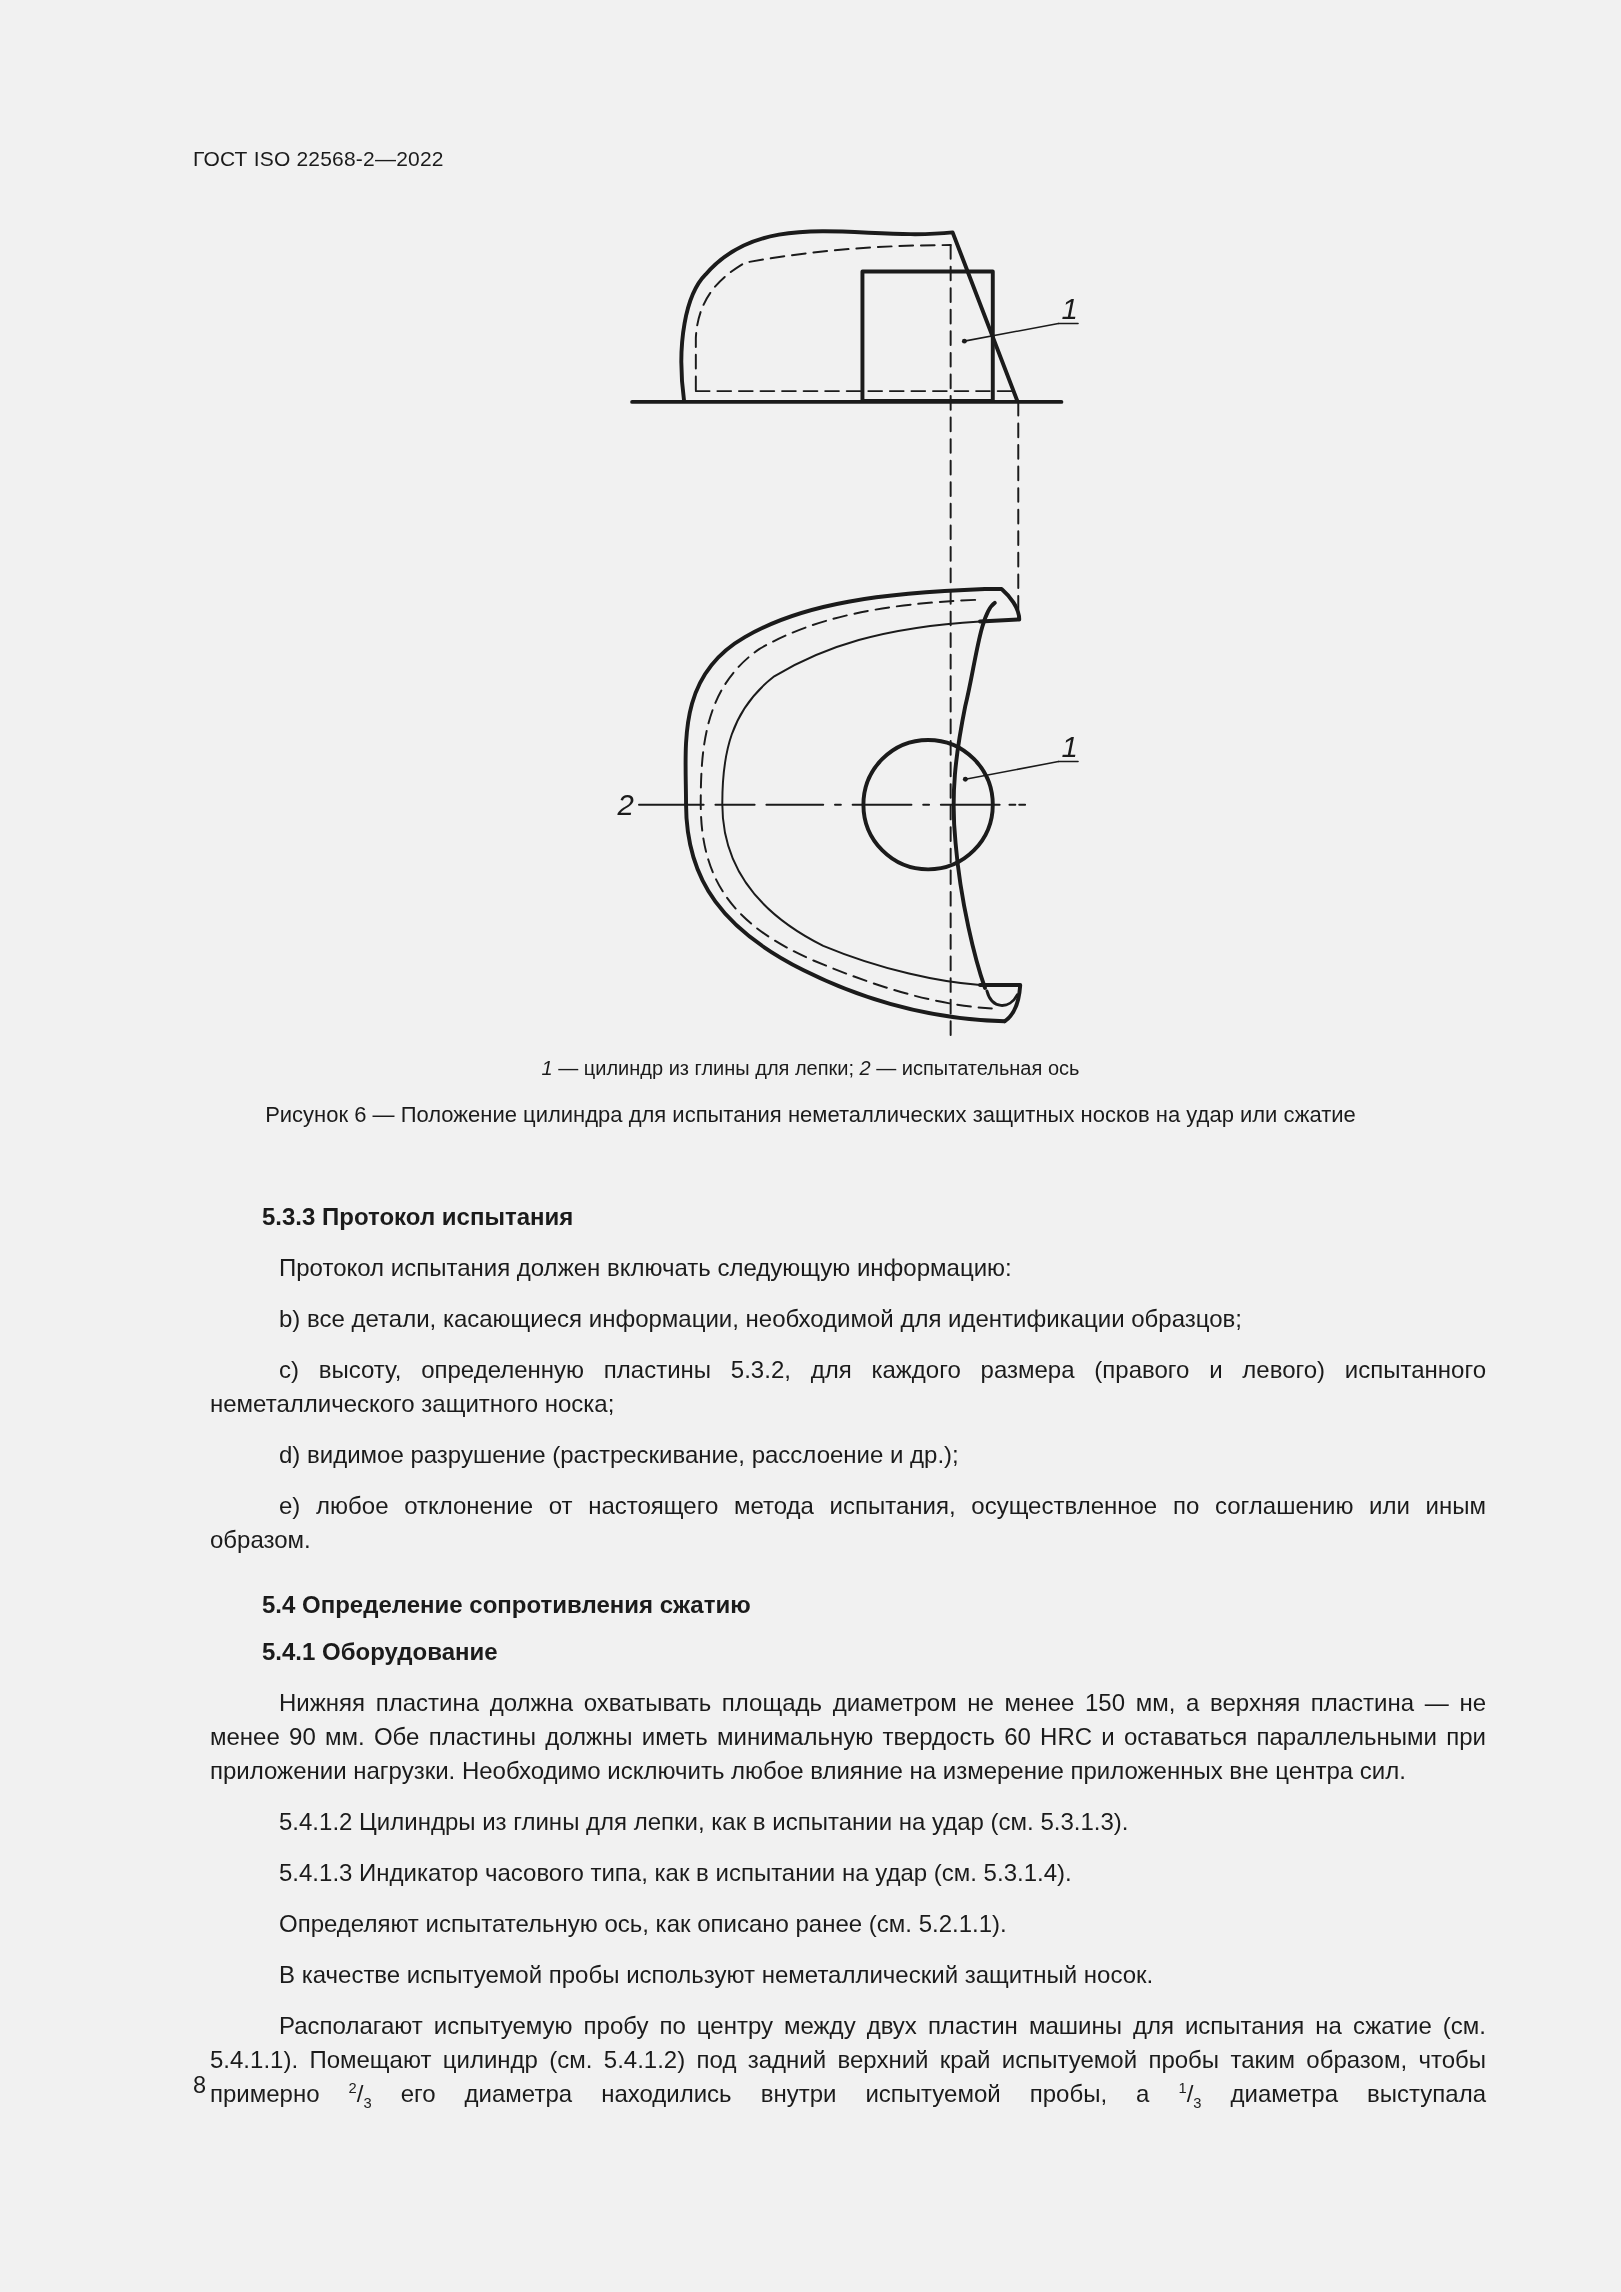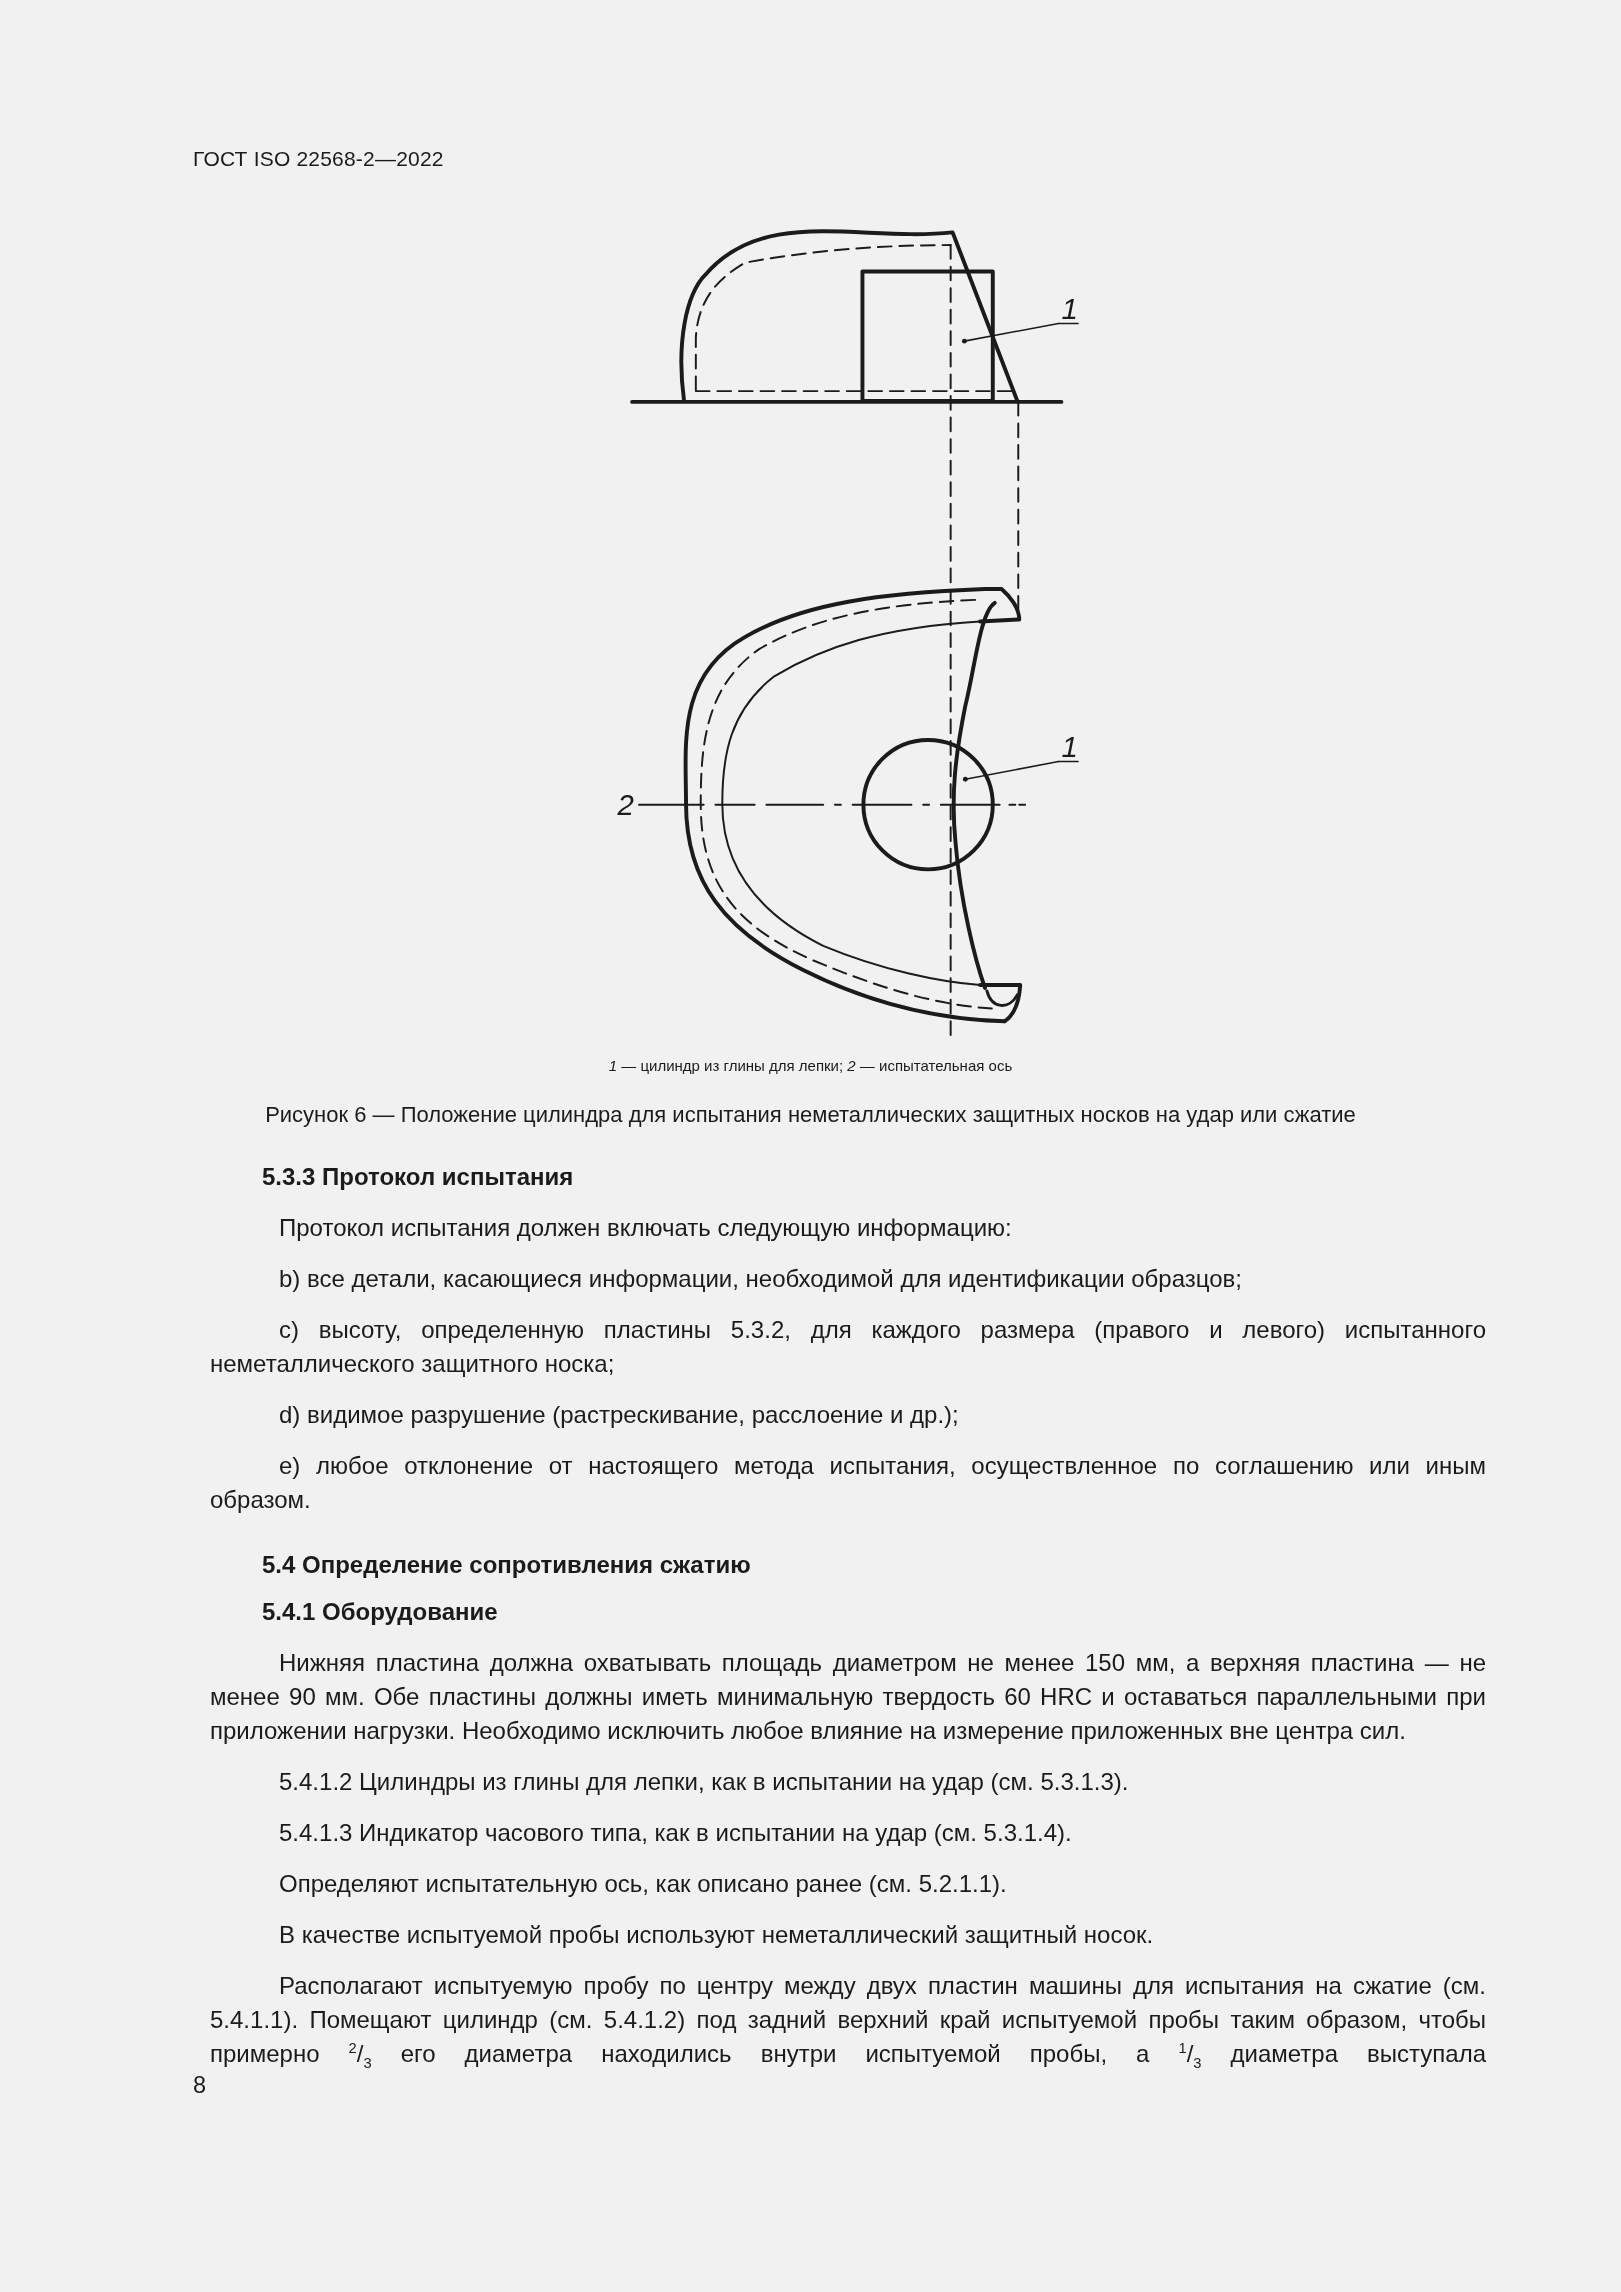--- a/index.html
+++ b/index.html
@@ -2,24 +2,24 @@
 <html><head>
 <meta charset="utf-8">
 <style>
   html, body { margin:0; padding:0; }
   body {
     width:1621px; height:2293px; background:#f1f1f1; position:relative;
     font-family:"Liberation Sans", sans-serif; color:#1b1b1b; overflow:hidden;
   }
   .header { position:absolute; left:193px; top:147px; font-size:21px; font-weight:normal; letter-spacing:0.2px; }
   .figure { position:absolute; left:0; top:0; width:1621px; height:1039px; }
-  .legend { position:absolute; left:0; width:1621px; top:1057px; text-align:center; font-size:15px; }
+  .legend { position:absolute; left:0; width:1621px; top:1057px; text-align:center; font-size:20px; }
   .legend i { font-style:italic; }
   .caption { position:absolute; left:0; width:1621px; top:1102px; text-align:center; font-size:22px; }
-  .body { position:absolute; left:193px; width:1310px; top:1160px; font-size:24px; line-height:34px; }
+  .body { position:absolute; left:193px; width:1310px; top:1200px; font-size:24px; line-height:34px; }
   .p { text-align:justify; text-align-last:left; margin:17px; text-indent:69px; }
   .h { font-weight:bold; text-indent:69px; margin:0; }
   .gap { height:13.7px; }
   .pagenum { position:absolute; left:193px; top:2072px; font-size:23.5px; }
   sup, sub { font-size:14.7px; line-height:0; }
 </style>
 </head>
 <body>
 
 <div class="header">ГОСТ ISO 22568-2—2022</div>

